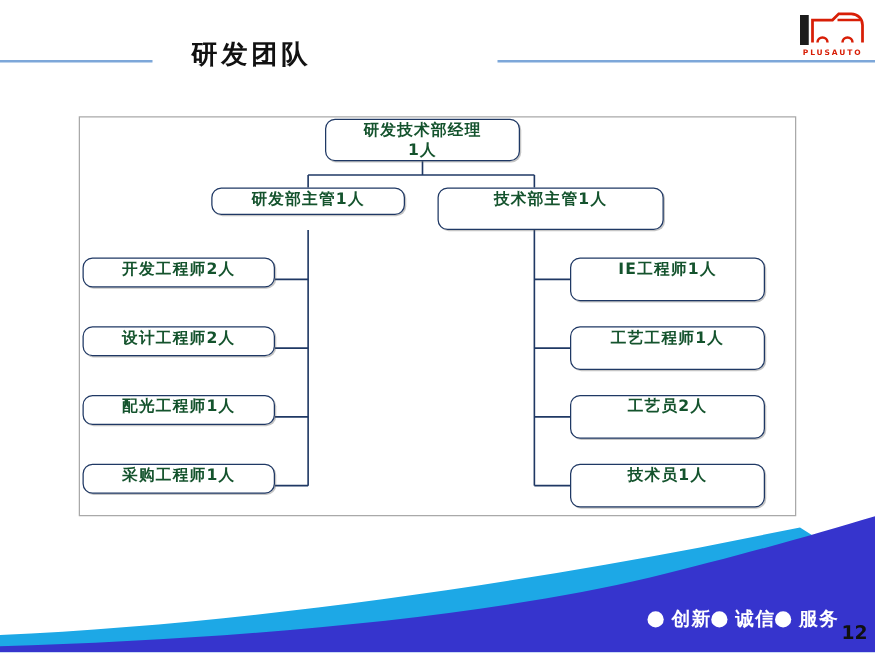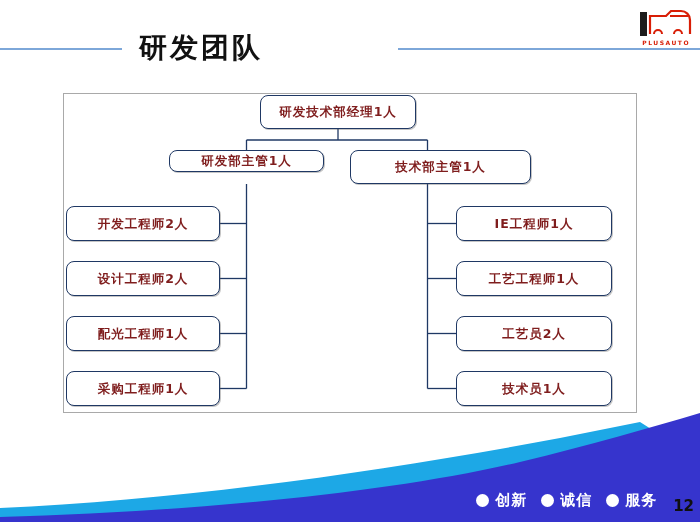--- a/index.html
+++ b/index.html
@@ -4,21 +4,21 @@
 <style>
   html,body{margin:0;padding:0;}
   body{
     width:700px;height:522px;position:relative;overflow:hidden;
     background:#ffffff;
     font-family:"DejaVu Sans","Liberation Sans",sans-serif;
   }
   
   .title{
     position:absolute;left:96px;top:29px;width:210px;
-    text-align:center;font-size:28px;font-weight:bold;color:#111;
+    text-align:center;font-size:21px;font-weight:bold;color:#111;
     letter-spacing:3px;
   }
   .hline{position:absolute;top:48px;height:2px;background:#7da7d9;}
   .hline.left{left:0;width:122px;}
   .hline.right{left:398px;width:302px;}
   
   .logo{position:absolute;top:6px;right:6px;width:150px;height:44px;}
   .logo-text{
     position:absolute;left:0;top:4px;
     font-size:29px;font-weight:900;color:#d81e06;
@@ -31,36 +31,36 @@
   }
   
   .chart-frame{
     position:absolute;left:63px;top:93px;width:572px;height:318px;
     border:1px solid #a9a9a9;background:#fff;
   }
   .connectors{position:absolute;left:0;top:0;width:700px;height:522px;pointer-events:none;}
   .node{
     position:absolute;box-sizing:border-box;
     border:1.5px solid #1f3864;border-radius:8px;background:#fff;
-    color:#7f1d1d;font-weight:bold;font-size:12.5px;
-    display:flex;flex-direction:row;align-items:center;justify-content:center;
+    color:#14532d;font-weight:bold;font-size:12.5px;
+    display:flex;flex-direction:column;align-items:center;
     line-height:1.25;box-shadow:1px 1px 0 rgba(90,90,90,.35);
     letter-spacing:1px;
   }
   .n-root {left:260px;top:95px;width:156px;height:34px;}
   .n-l2a  {left:169px;top:150px;width:155px;height:22px;}
   .n-l2b  {left:350px;top:150px;width:181px;height:34px;}
-  .n-lc{left:66px;width:154px;height:35px;}
+  .n-lc{left:66px;width:154px;height:24px;}
   .n-rc{left:456px;width:156px;height:35px;}
   .row0{top:206px;} .row1{top:261px;} .row2{top:316px;} .row3{top:371px;}
   
   .waves{position:absolute;left:0;top:400px;width:700px;height:122px;}
   .footer{
     position:absolute;right:6px;bottom:7px;
-    display:flex;align-items:center;gap:14px;z-index:5;
+    display:flex;align-items:flex-start;z-index:5;
   }
   .f-item{display:flex;align-items:center;gap:6px;}
   .dot{width:13px;height:13px;border-radius:50%;background:#fff;}
   .f-label{color:#fff;font-size:15px;font-weight:bold;letter-spacing:1px;}
   .page-num{color:#101010;font-size:15px;font-weight:bold;margin-left:2px;margin-top:11px;}
 </style>
 </head>
 <body>
 
 <div class="title">研发团队</div>

